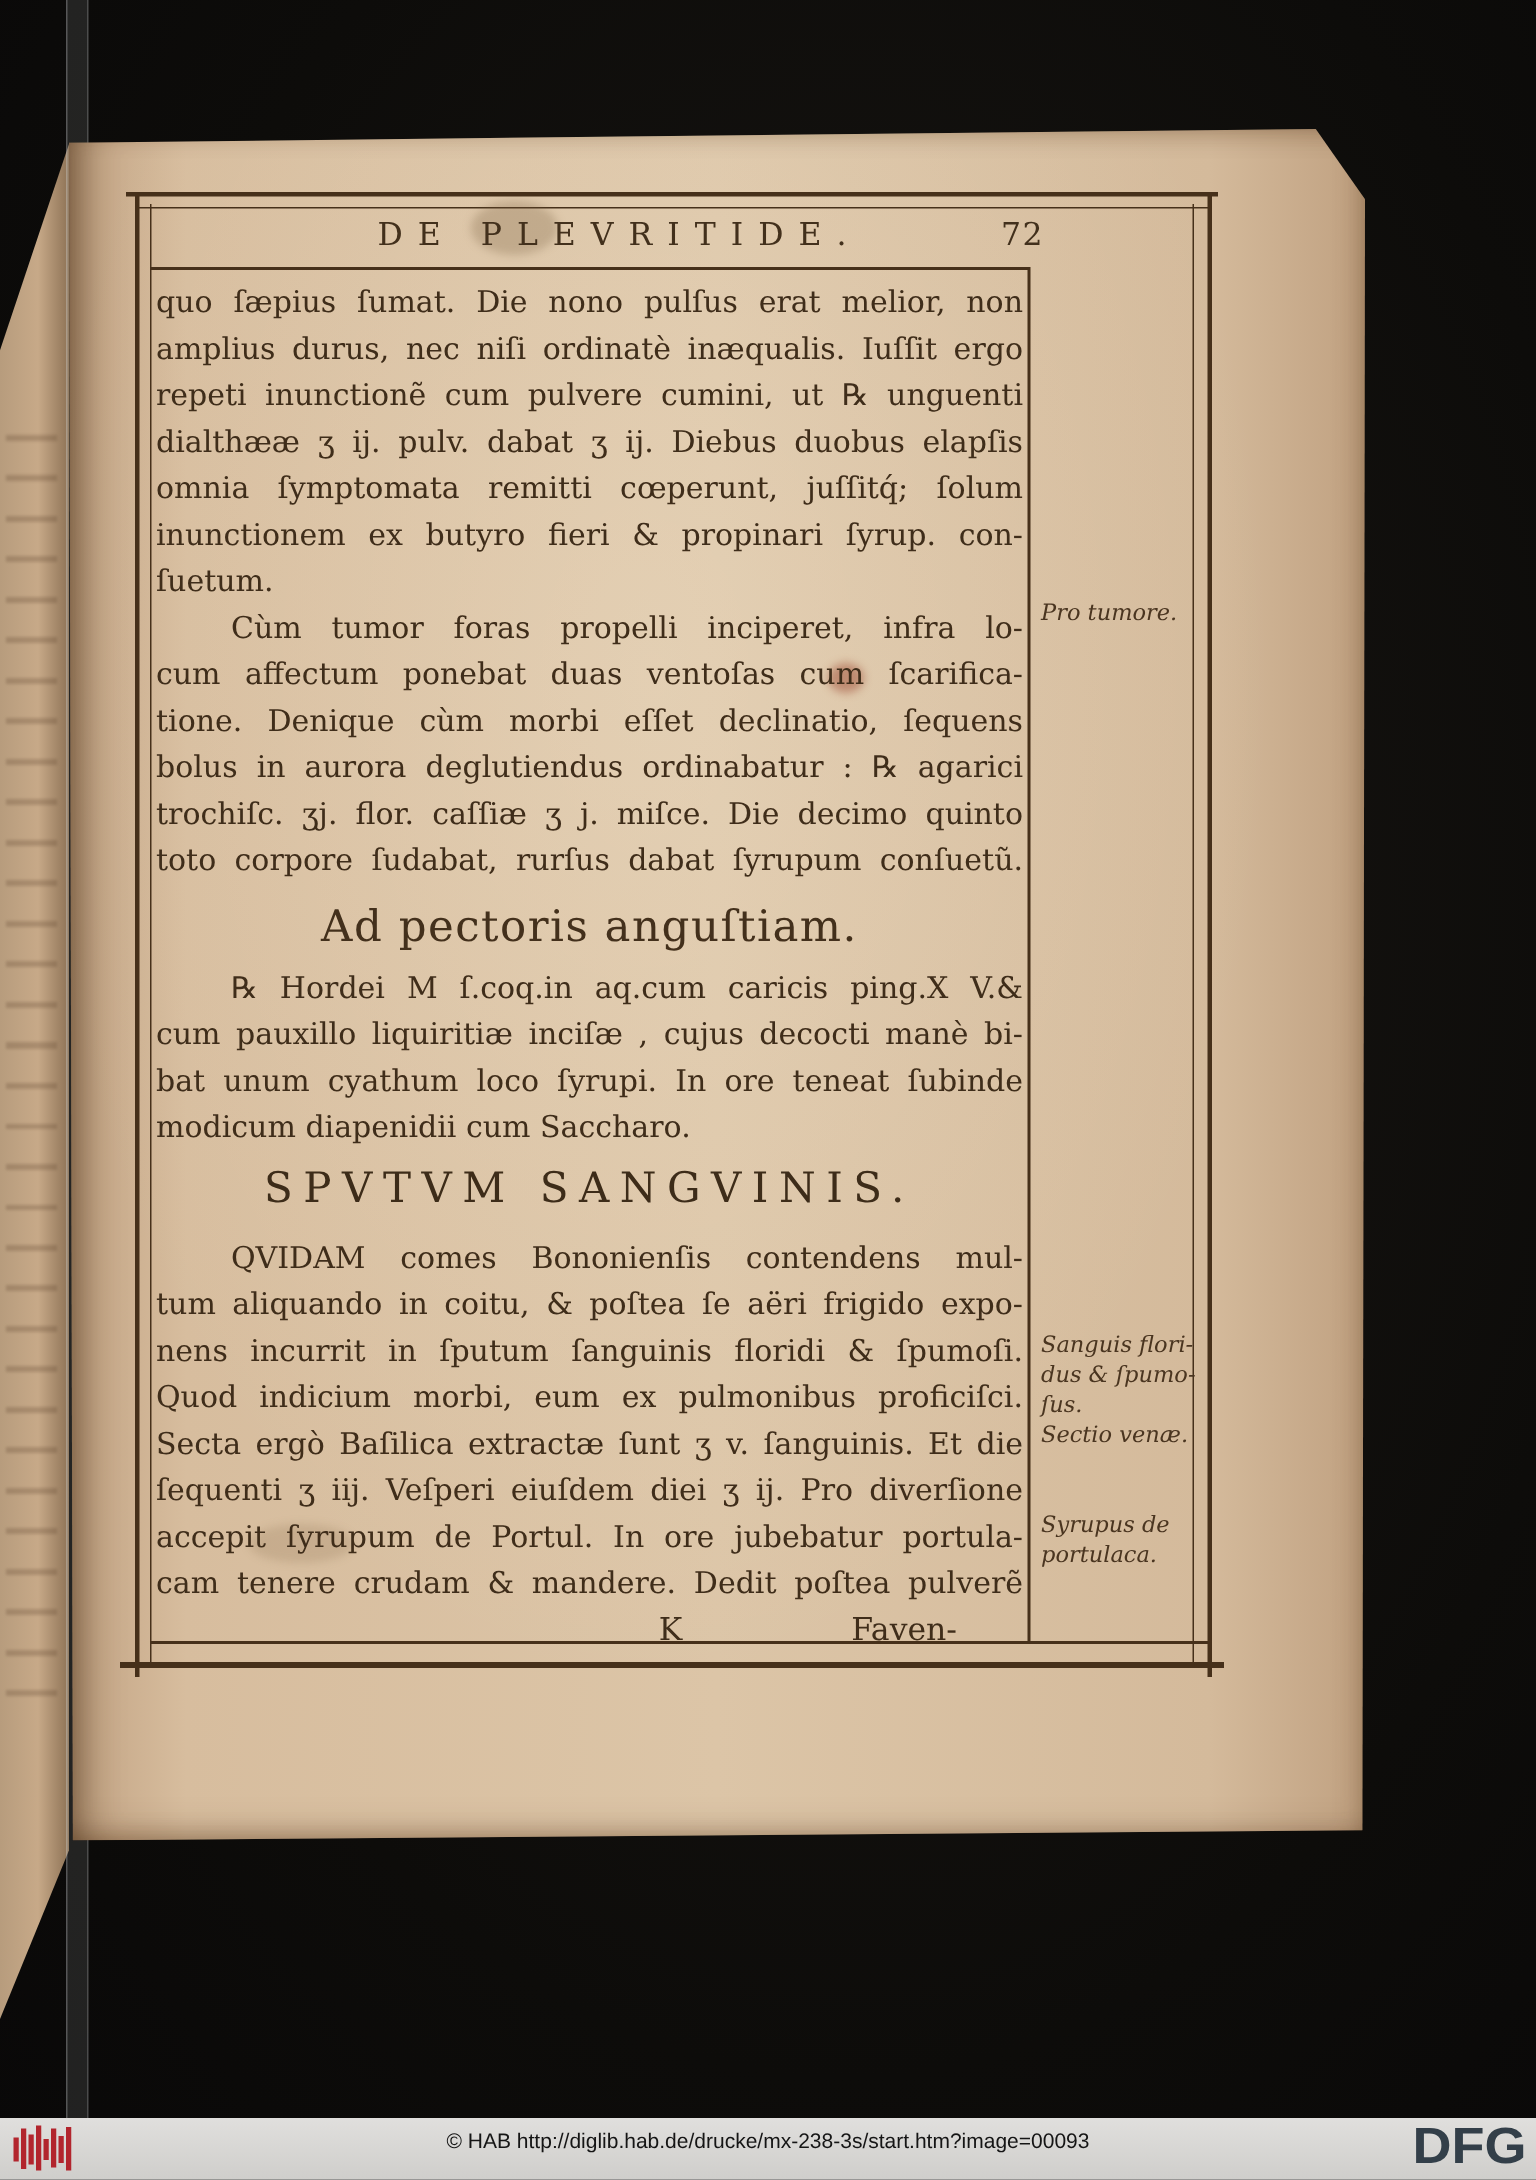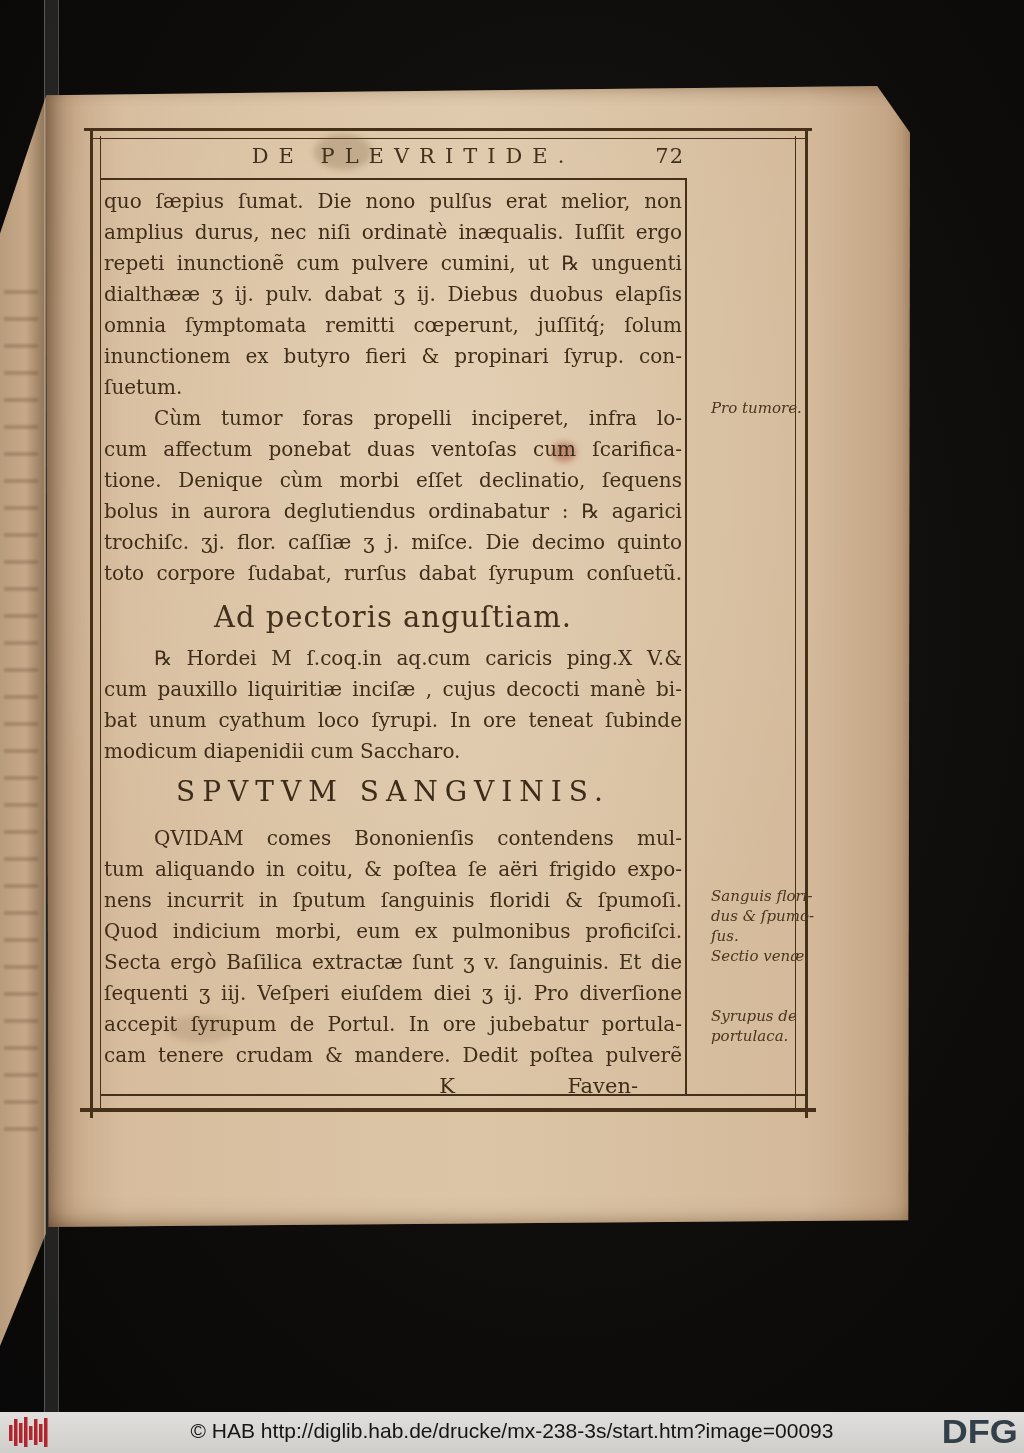--- a/index.html
+++ b/index.html
@@ -42,52 +42,52 @@
       inset -10px 0 22px -12px rgba(88,54,24,.42),
       inset 0 -14px 24px -14px rgba(88,54,24,.5),
       inset 0 10px 20px -12px rgba(88,54,24,.35);
     color:#3f2d1a;
   }
   .rule{position:absolute;background:#46301a;}
   .stain{position:absolute;border-radius:50%;filter:blur(3px);pointer-events:none;}
 
   .running-header{position:absolute;left:54px;top:58px;width:586px;height:30px;
     font-size:21px;letter-spacing:10px;text-align:center;color:#42301c;padding-left:20px;}
-  .running-header .pagenum{position:absolute;right:22px;top:0;letter-spacing:1px;}
+  .running-header .pagenum{position:absolute;right:10px;top:0;letter-spacing:1px;}
 
   .text-column{position:absolute;left:58px;top:100px;width:578px;}
   .para{margin:0;}
   .line{
     height:31px;line-height:31px;font-size:20px;
     text-align:justify;text-align-last:justify;overflow:hidden;
     color:#3f2d1a;
   }
   .line.short{text-align-last:left;}
   .line.indent{text-indent:50px;}
   .h-italic{font-size:29px;line-height:40px;text-align:center;
     margin:8px 0 6px;color:#43301c;letter-spacing:1px;}
   .h-caps{font-size:28px;line-height:34px;text-align:center;letter-spacing:7px;
     margin:8px 0 14px;color:#3d2c19;}
   .sig-row{position:relative;height:31px;font-size:21px;line-height:31px;}
   .sig{position:absolute;left:58%;}
   .catch{position:absolute;right:44px;}
 
   .margin-column{position:absolute;left:648px;top:0;width:104px;height:100%;}
-  .margin-note{position:absolute;left:17px;width:104px;font-style:italic;
+  .margin-note{position:absolute;left:0;width:104px;font-style:italic;
     font-size:15px;line-height:20px;color:#4a3520;}
 
   
   .footer-bar{
     position:absolute;left:0;bottom:0;width:1024px;height:41px;
     background:linear-gradient(#e0dfdd,#cfcecb);
   }
   .hab-mark{position:absolute;left:7px;top:3px;}
   .footer-url{
     position:absolute;left:0;right:0;top:7px;text-align:center;
-    font-family:"Liberation Sans",sans-serif;font-size:21px;color:#151515;
+    font-family:"Liberation Sans",sans-serif;font-size:14px;color:#151515;
   }
   .dfg{
     position:absolute;right:6px;top:0px;
     font-family:"Liberation Sans",sans-serif;font-weight:bold;font-size:34px;
     color:#333f49;letter-spacing:0px;transform:scaleX(1.06);transform-origin:right;
   }
 </style>
 </head>
 <body>
 

